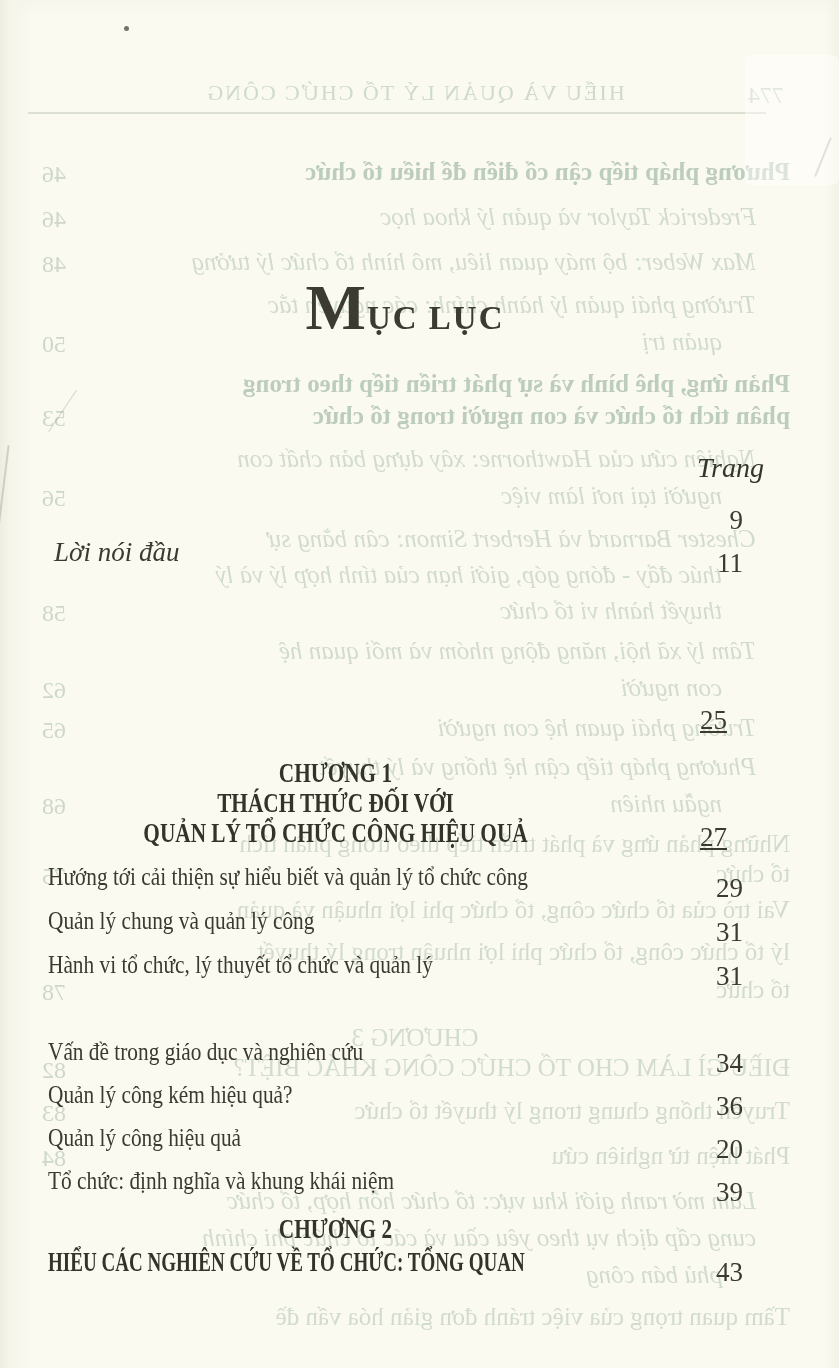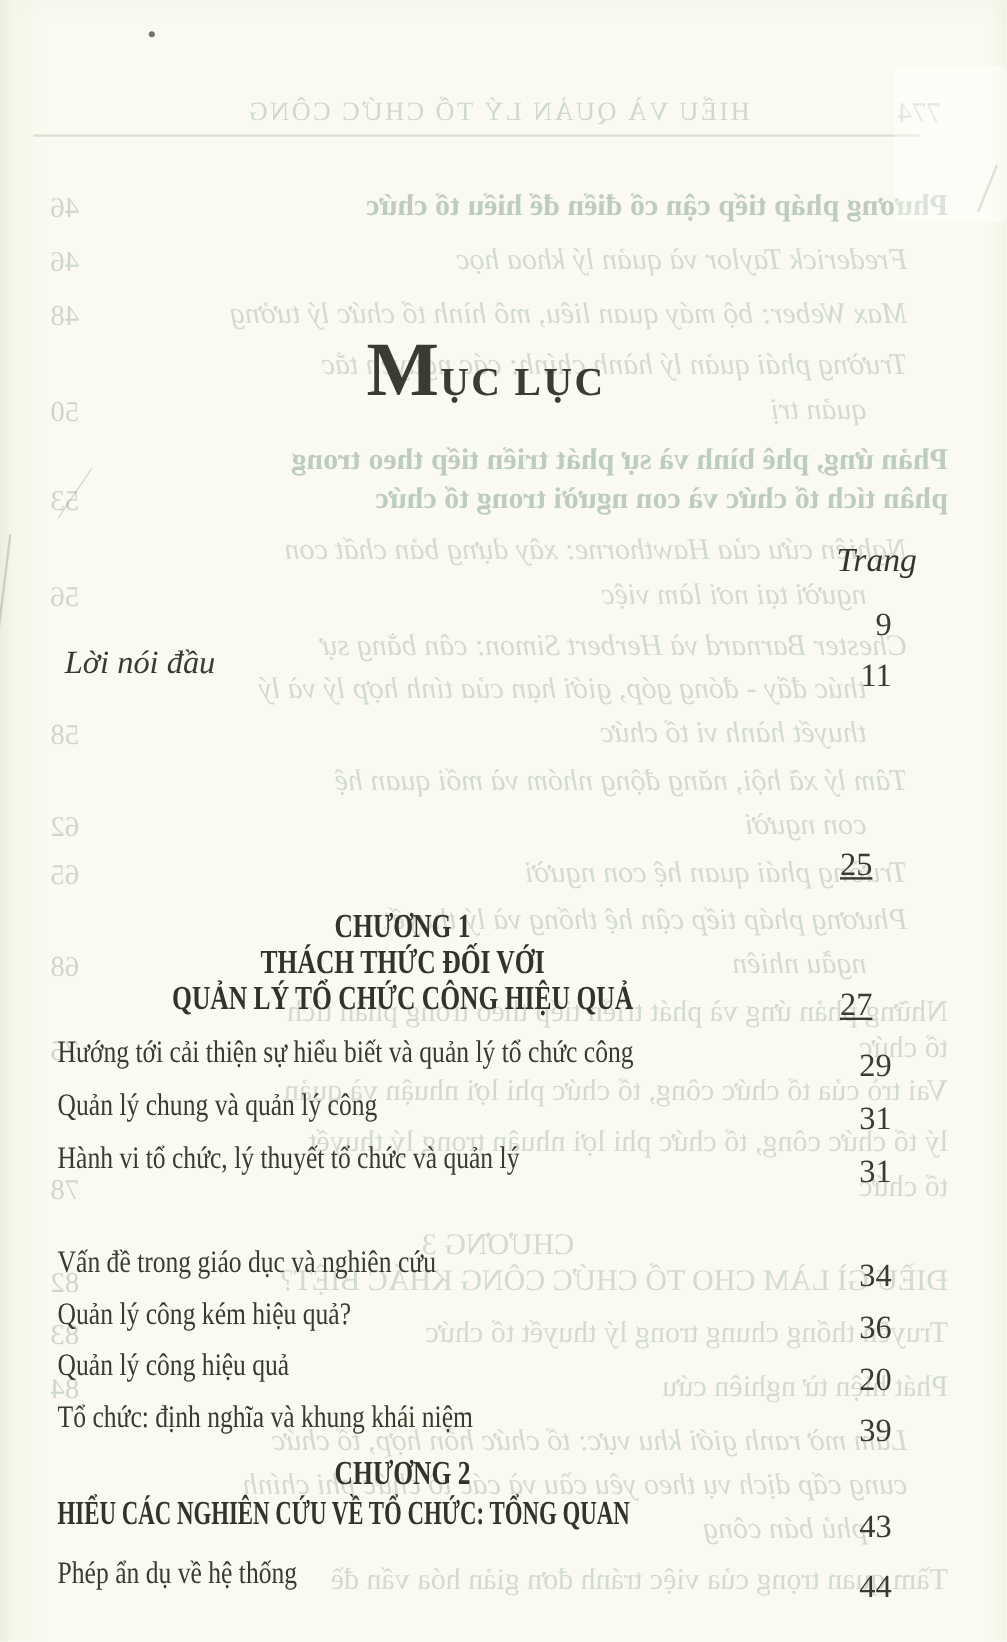--- a/index.html
+++ b/index.html
@@ -262,19 +262,15 @@
     </div>
 
     <div class="hblock" style="top:1214px">
       <div class="hline">CHƯƠNG 2</div>
     </div>
     <div class="row ch2row" style="top:1246px">
       <span class="label">HIỂU CÁC NGHIÊN CỨU VỀ TỔ CHỨC: TỔNG QUAN</span>
       <span class="num">43</span>
     </div>
 
-    <div class="row entry" style="top:1296px">
-      <span class="label">Phép ẩn dụ về hệ thống</span>
-      <span class="num">44</span>
-    </div>
 
   </div>
 </div>
 
 </body></html>

